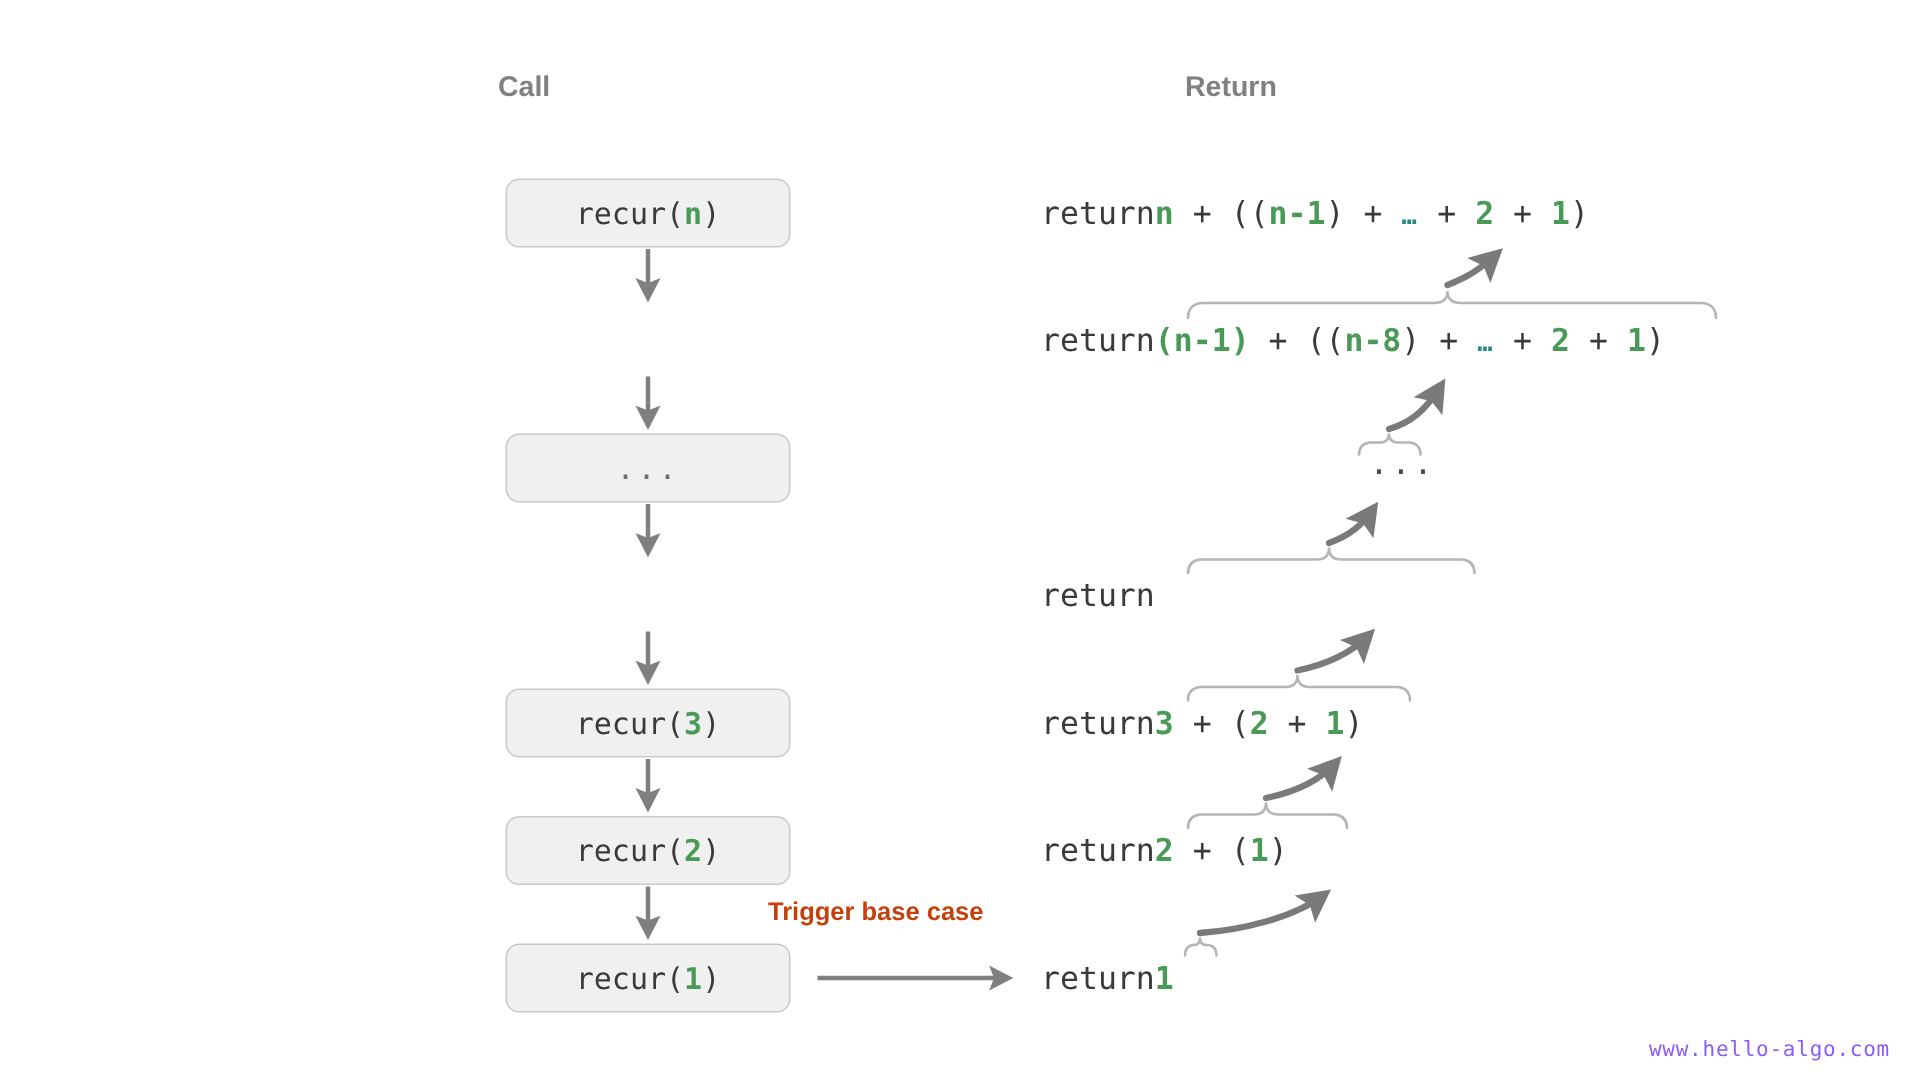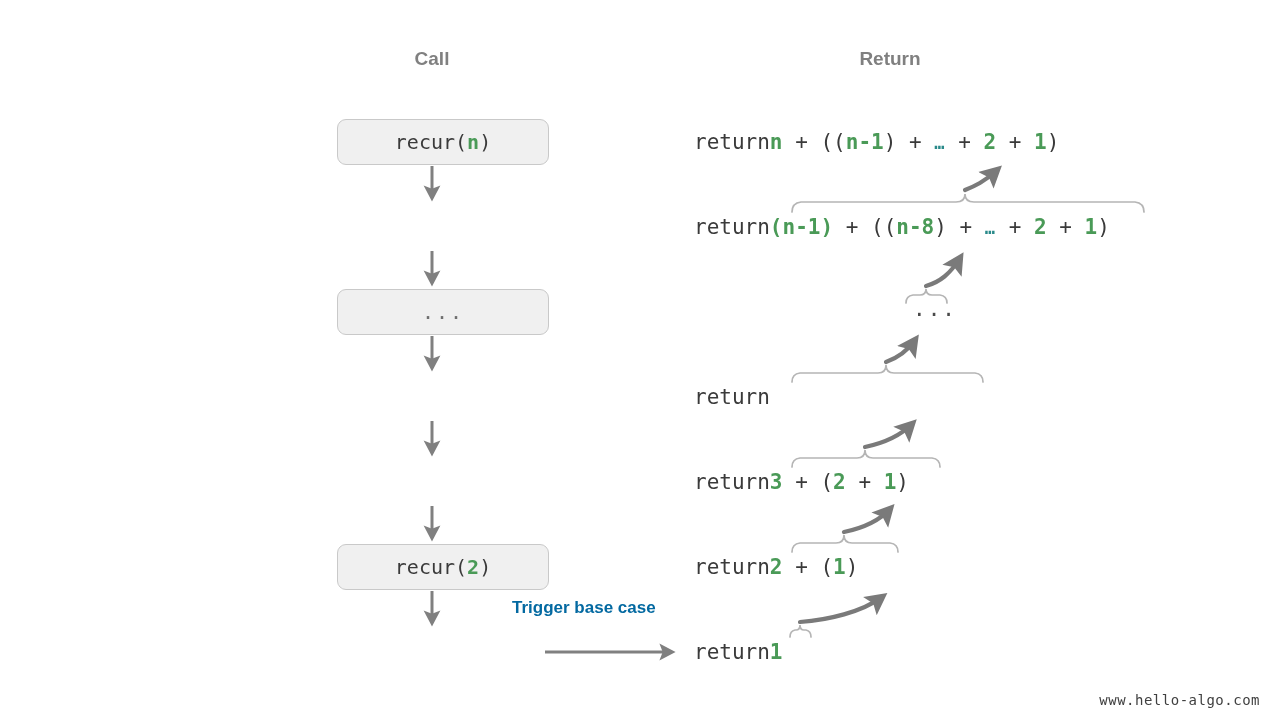--- a/index.html
+++ b/index.html
@@ -7,27 +7,27 @@
     width:1280px;height:720px;background:#ffffff;
     font-family:"Liberation Sans",sans-serif;
     overflow:hidden;position:relative;
   }
   #stage{position:absolute;left:0;top:0;width:1280px;height:720px;}
 
   .col-title{
     position:absolute;
     font-family:"Liberation Sans",sans-serif;
     font-weight:bold;font-size:19px;color:#808080;
-    text-align:center;white-space:nowrap;
+    text-align:left;white-space:nowrap;
   }
   #title-call{left:332px;top:48px;width:200px;}
   #title-return{left:790px;top:48px;width:200px;}
 
   .call-box{
-    position:absolute;left:337px;width:212px;height:46px;
+    position:absolute;left:337px;width:190px;height:46px;
     box-sizing:border-box;
     background:#f0f0f0;border:1.6px solid #c9c9c9;border-radius:9px;
     display:flex;align-items:center;justify-content:center;
   }
   .call-box .code{
     font-family:"DejaVu Sans Mono","Liberation Mono",monospace;
     font-size:20px;color:#3a3a3a;letter-spacing:0px;white-space:nowrap;
   }
   .call-box .code .g{color:#4a9a57;font-weight:bold;}
   .call-box .code .dots{color:#6f6f6f;letter-spacing:2px;}
@@ -46,48 +46,54 @@
 
   .mid-dots{
     position:absolute;
     font-family:"DejaVu Sans Mono","Liberation Mono",monospace;
     font-size:21px;color:#4a4a4a;letter-spacing:2px;
   }
 
   .note{
     position:absolute;
     font-family:"Liberation Sans",sans-serif;
-    font-weight:bold;font-size:17px;color:#0369a1;white-space:nowrap;
+    font-weight:bold;font-size:17px;color:#c2410c;white-space:nowrap;
   }
 
   .watermark{
     position:absolute;right:20px;bottom:12px;
     font-family:"DejaVu Sans Mono","Liberation Mono",monospace;
-    font-size:14px;color:#404040;letter-spacing:0.5px;
+    font-size:14px;color:#8b5cf6;letter-spacing:0.5px;
   }
 
   svg.overlay{position:absolute;left:0;top:0;width:1280px;height:720px;
     pointer-events:none;overflow:visible;}
 </style>
 </head>
 <body>
 
 <div id="stage">
 
   <div class="col-title" id="title-call">Call</div>
   <div class="col-title" id="title-return">Return</div>
 
   <div class="call-box" style="top:119px">
     <span class="code"><span class="p">recur(</span><span class="g">n</span><span class="p">)</span></span>
   </div>
   <div class="call-box" style="top:289px">
     <span class="code"><span class="dots">...</span></span>
   </div>
+  <div class="call-box" style="top:459px">
+    <span class="code"><span class="p">recur(</span><span class="g">3</span><span class="p">)</span></span>
+  </div>
   <div class="call-box" style="top:544px">
     <span class="code"><span class="p">recur(</span><span class="g">2</span><span class="p">)</span></span>
+  </div>
+  <div class="call-box" style="top:629px">
+    <span class="code"><span class="p">recur(</span><span class="g">1</span><span class="p">)</span></span>
   </div>
 
   <div class="ret-row" style="top:124px">
     <span class="kw">return</span>
     <span class="expr"><span class="g">n</span><span class="p"> + ((</span><span class="g">n-1</span><span class="p">) + </span><span class="t">…</span><span class="p"> + </span><span class="g">2</span><span class="p"> + </span><span class="g">1</span><span class="p">)</span></span>
   </div>
 
   <div class="ret-row" style="top:209px">
     <span class="kw">return</span>
     <span class="expr"><span class="g">(n-1)</span><span class="p"> + ((</span><span class="g">n-8</span><span class="p">) + </span><span class="t">…</span><span class="p"> + </span><span class="g">2</span><span class="p"> + </span><span class="g">1</span><span class="p">)</span></span>

